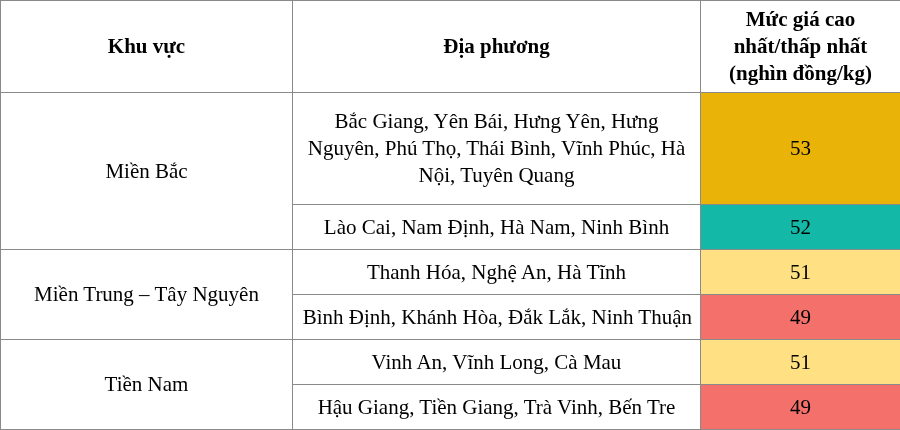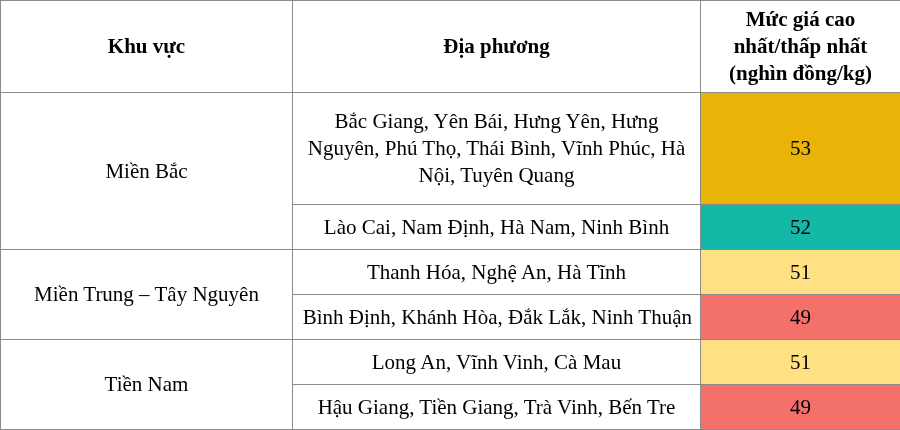--- a/index.html
+++ b/index.html
@@ -88,21 +88,21 @@
         <td class="col-locality locality-cell" style="border-color: rgb(138, 138, 138);">Thanh Hóa, Nghệ An, Hà Tĩnh</td>
         <td class="col-price price-cell" style="background-color: rgb(255, 224, 130); border-color: rgb(138, 138, 138);">51</td>
       </tr>
       <tr>
         <td class="col-locality locality-cell" style="border-color: rgb(138, 138, 138); text-align: right;">Bình Định, Khánh Hòa, Đắk Lắk, Ninh Thuận</td>
         <td class="col-price price-cell" style="background-color: rgb(244, 112, 107); border-color: rgb(138, 138, 138);">49</td>
       </tr>
 
       <tr>
         <td class="col-region region-cell" rowspan="2" style="border-color: rgb(138, 138, 138);">Tiền Nam</td>
-        <td class="col-locality locality-cell" style="border-color: rgb(138, 138, 138);">Long An, Vĩnh Vinh, Cà Mau</td>
+        <td class="col-locality locality-cell" style="border-color: rgb(138, 138, 138);">Vinh An, Vĩnh Long, Cà Mau</td>
         <td class="col-price price-cell" style="background-color: rgb(255, 224, 130); border-color: rgb(138, 138, 138);">51</td>
       </tr>
       <tr>
         <td class="col-locality locality-cell" style="border-color: rgb(138, 138, 138);">Hậu Giang, Tiền Giang, Trà Vinh, Bến Tre</td>
         <td class="col-price price-cell" style="background-color: rgb(244, 112, 107); border-color: rgb(138, 138, 138);">49</td>
       </tr>
     </tbody>
   </table>
 </div>
 

